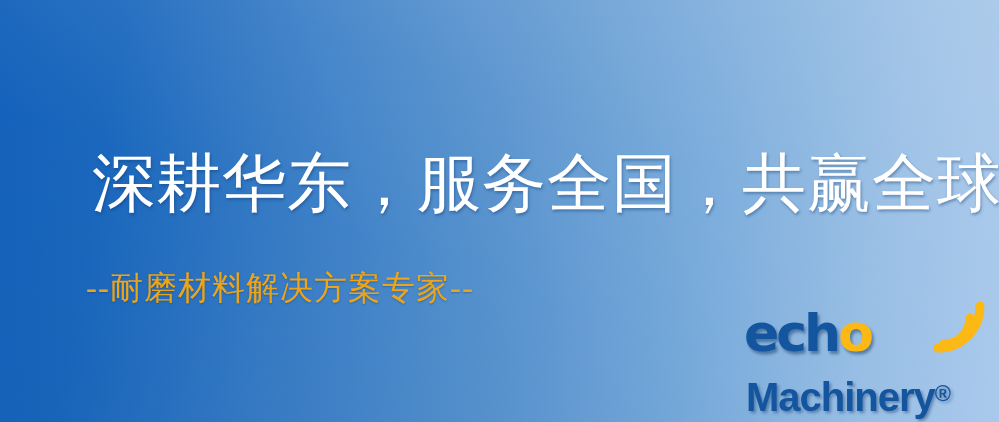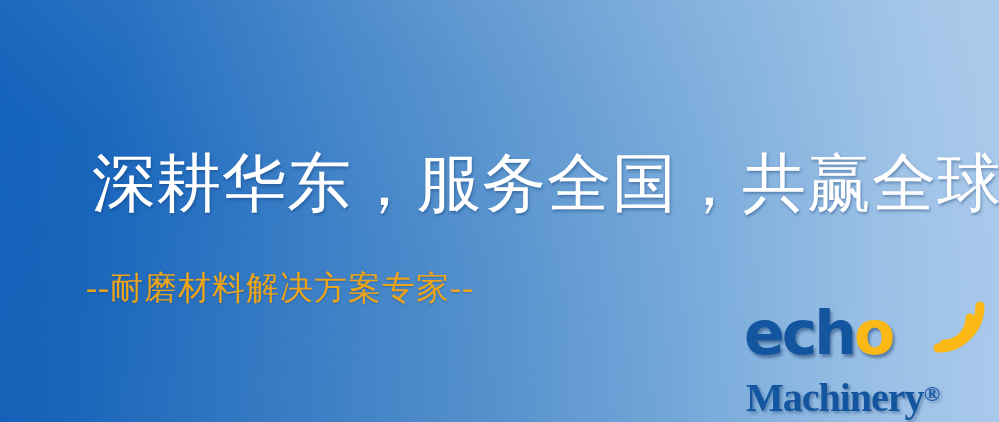--- a/index.html
+++ b/index.html
@@ -74,21 +74,21 @@
     height: 122px;
   }
 
   .logo-wordmark {
     position: absolute;
     left: 0;
     top: 0;
     height: 74px;
     font-family: "DejaVu Sans", "Liberation Sans", sans-serif;
     font-weight: bold;
-    font-size: 60px;
+    font-size: 52px;
     line-height: 74px;
     letter-spacing: -3px;
     white-space: nowrap;
   }
   .logo-echo-blue {
     color: #14559f;
     text-shadow: 2px 3px 3px rgba(8, 44, 92, 0.45);
   }
   .logo-echo-gold {
     color: #fcb814;
@@ -100,21 +100,21 @@
     left: 186px;
     top: -2px;
     width: 64px;
     height: 60px;
   }
 
   .logo-sub {
     position: absolute;
     left: 2px;
     top: 76px;
-    font-family: Liberation Serif, serif;
+    font-family: Liberation Sans, sans-serif;
     font-weight: bold;
     font-size: 40px;
     line-height: 44px;
     letter-spacing: -1px;
     color: #14559f;
     white-space: nowrap;
     text-shadow: 2px 2px 3px rgba(8, 44, 92, 0.40);
   }
   .logo-reg {
     font-size: 22px;

